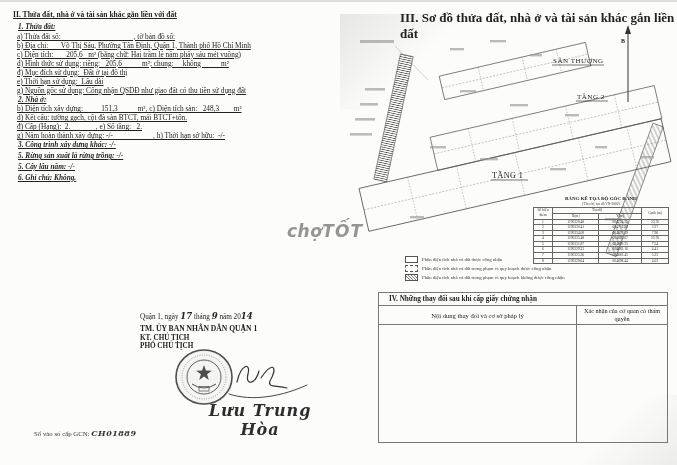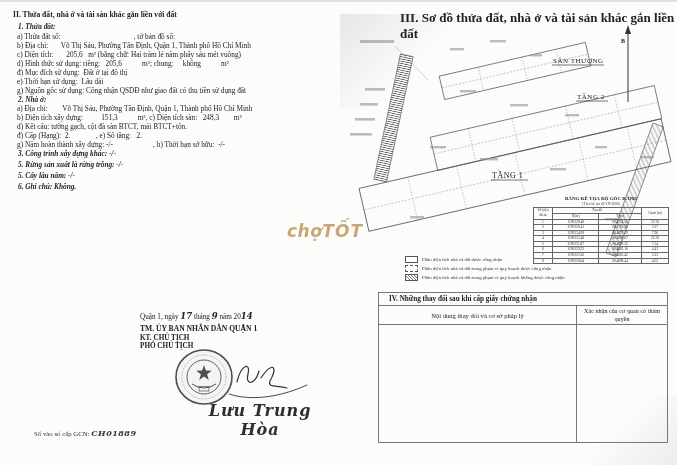--- a/index.html
+++ b/index.html
@@ -5,21 +5,21 @@
   html,body{margin:0;padding:0;background:#e8e8e6;}
   .page{position:relative;width:677px;height:465px;background:#fcfcfb;overflow:hidden;
         font-family:"Liberation Serif","DejaVu Serif",serif;color:#222;}
   .edge-top{position:absolute;left:0;top:0;width:100%;height:2px;background:#c4c4c0;opacity:.55;}
   .shade{position:absolute;left:340px;top:14px;width:120px;height:95px;
          background:linear-gradient(135deg,rgba(185,185,180,.32),rgba(185,185,180,0) 60%);}
   .corner{position:absolute;right:0;bottom:0;width:100px;height:70px;
          background:linear-gradient(315deg,rgba(195,195,190,.28),rgba(195,195,190,0) 60%);}
 
   
-  #sec2{position:absolute;left:13px;top:10px;width:340px;}
+  #sec2{position:absolute;left:13px;top:10px;width:340px;text-decoration:underline;}
   .h2head{font-size:7.6px;font-weight:bold;margin-bottom:3px;}
   .ln{font-size:7.3px;line-height:9px;white-space:pre-wrap;}
   .sub{font-weight:bold;font-style:italic;margin-left:5px;line-height:9.6px;}
   .sub2{font-weight:bold;font-style:italic;margin-left:5px;line-height:10.8px;}
   .li{margin-left:4px;}
 
   
   #sec3head{position:absolute;left:368px;top:10px;width:300px;font-size:13px;font-weight:bold;margin-left:32px;}
 
   
@@ -63,21 +63,21 @@
   #sealsvg{position:absolute;left:174px;top:348px;}
   #signsvg{position:absolute;left:225px;top:352px;}
   #signer{position:absolute;left:190px;top:401px;width:140px;text-align:center;
           font-family:"DejaVu Serif",serif;font-style:italic;font-weight:bold;
           font-size:16px;letter-spacing:1px;color:#2e2e2e;}
 
   
   #gcn{position:absolute;left:34px;top:428px;font-size:6.8px;color:#333;}
   #gcn .hand{font-size:8px;letter-spacing:.5px;}
   #wm{position:absolute;left:287px;top:221px;font-family:"DejaVu Sans",sans-serif;
-      font-weight:bold;font-style:italic;font-size:17px;color:#a16207;opacity:.55;
+      font-weight:bold;font-style:italic;font-size:17px;color:#404040;opacity:.55;
       letter-spacing:.5px;user-select:none;}
 </style>
 </head>
 <body>
 
 <div class="page">
   <div class="edge-top"></div>
   <div class="shade"></div>
   <div class="corner"></div>
 
@@ -85,21 +85,20 @@
     <div class="h2head">II. Thửa đất, nhà ở và tài sản khác gắn liền với đất</div>
     <div class="ln sub">1. Thửa đất:</div>
     <div class="ln li">a) Thửa đất số:                                        , tờ bản đồ số:</div>
     <div class="ln li">b) Địa chỉ:       Võ Thị Sáu, Phường Tân Định, Quận 1, Thành phố Hồ Chí Minh</div>
     <div class="ln li">c) Diện tích:       205,6   m² (bằng chữ: Hai trăm lẻ năm phẩy sáu mét vuông)</div>
     <div class="ln li">d) Hình thức sử dụng: riêng:   205,6           m²; chung:     không           m²</div>
     <div class="ln li">đ) Mục đích sử dụng:  Đất ở tại đô thị</div>
     <div class="ln li">e) Thời hạn sử dụng:  Lâu dài</div>
     <div class="ln li">g) Nguồn gốc sử dụng: Công nhận QSDĐ như giao đất có thu tiền sử dụng đất</div>
     <div class="ln sub">2. Nhà ở:</div>
-    <div class="ln li">a) Địa chỉ:        Võ Thị Sáu, Phường Tân Định, Quận 1, Thành phố Hồ Chí Minh</div>
     <div class="ln li">b) Diện tích xây dựng:          151,3           m², c) Diện tích sàn:   248,3        m²</div>
     <div class="ln li">d) Kết cấu: tường gạch, cột đà sàn BTCT, mái BTCT+tôn.</div>
     <div class="ln li">đ) Cấp (Hạng):  2.              , e) Số tầng:   2.</div>
     <div class="ln li">g) Năm hoàn thành xây dựng: -/-                      , h) Thời hạn sở hữu:  -/-</div>
     <div class="ln sub2">3. Công trình xây dựng khác: -/-</div>
     <div class="ln sub2">5. Rừng sản xuất là rừng trồng: -/-</div>
     <div class="ln sub2">5. Cây lâu năm: -/-</div>
     <div class="ln sub2">6. Ghi chú: Không.</div>
   </div>
 

